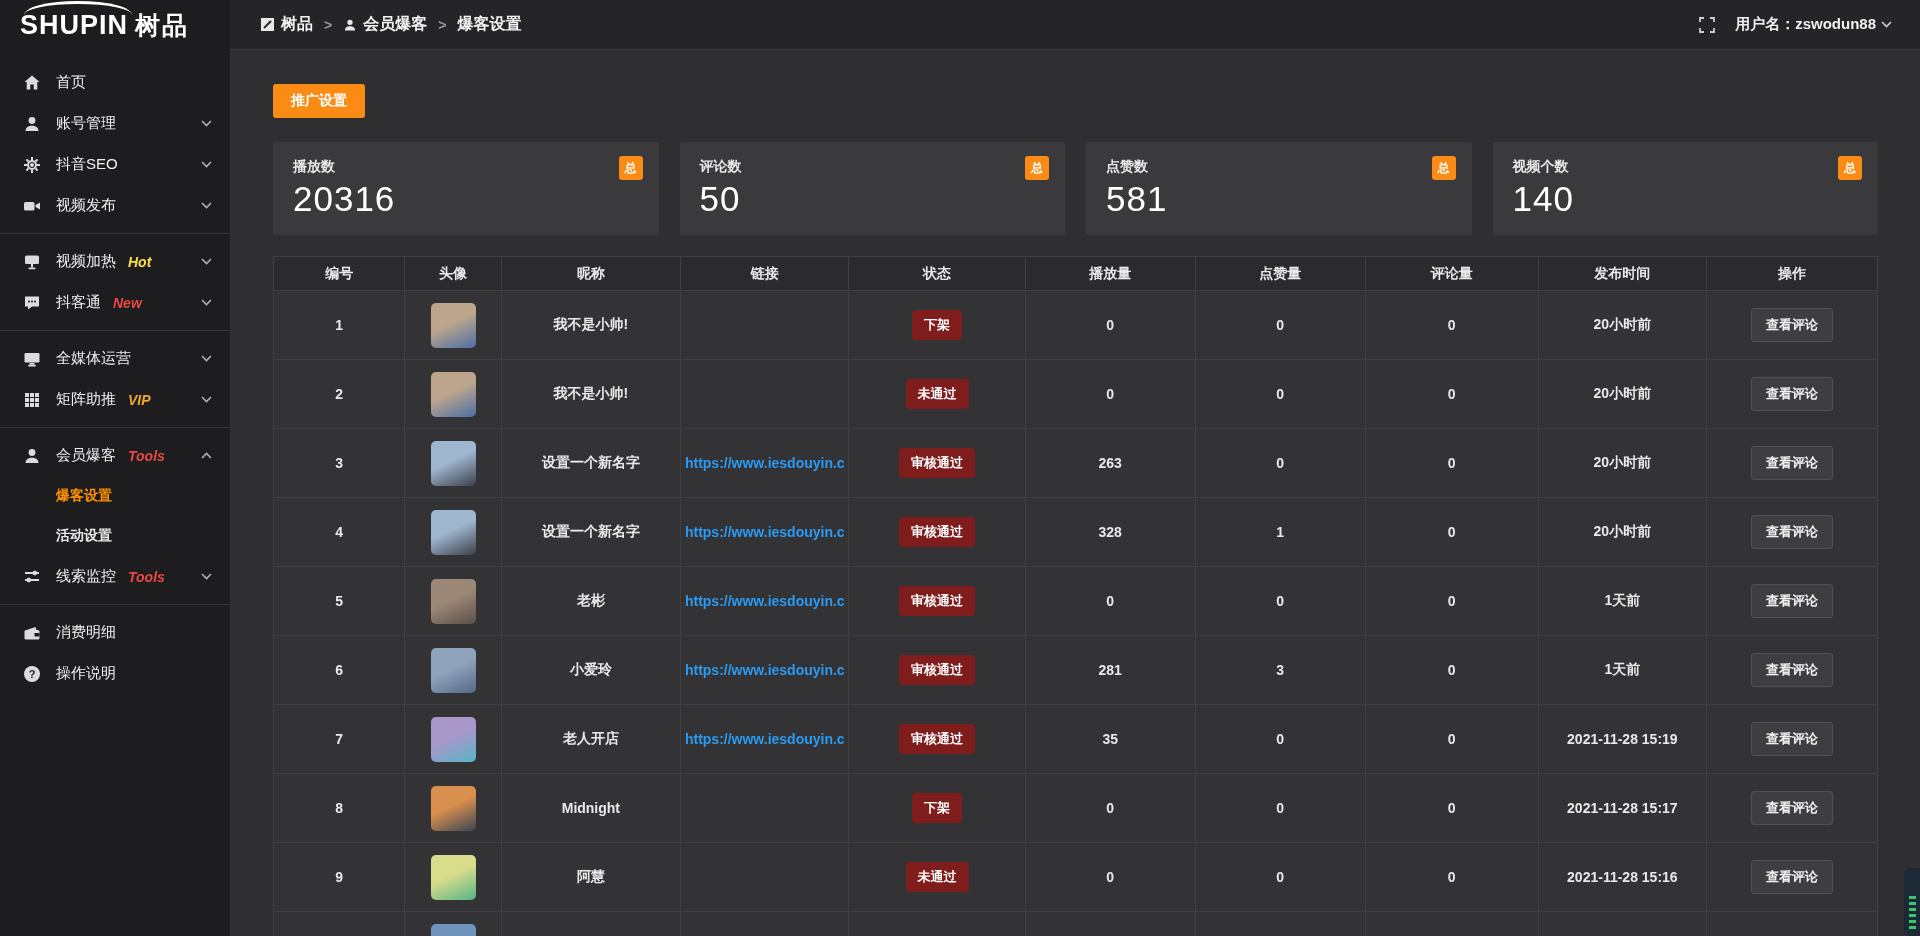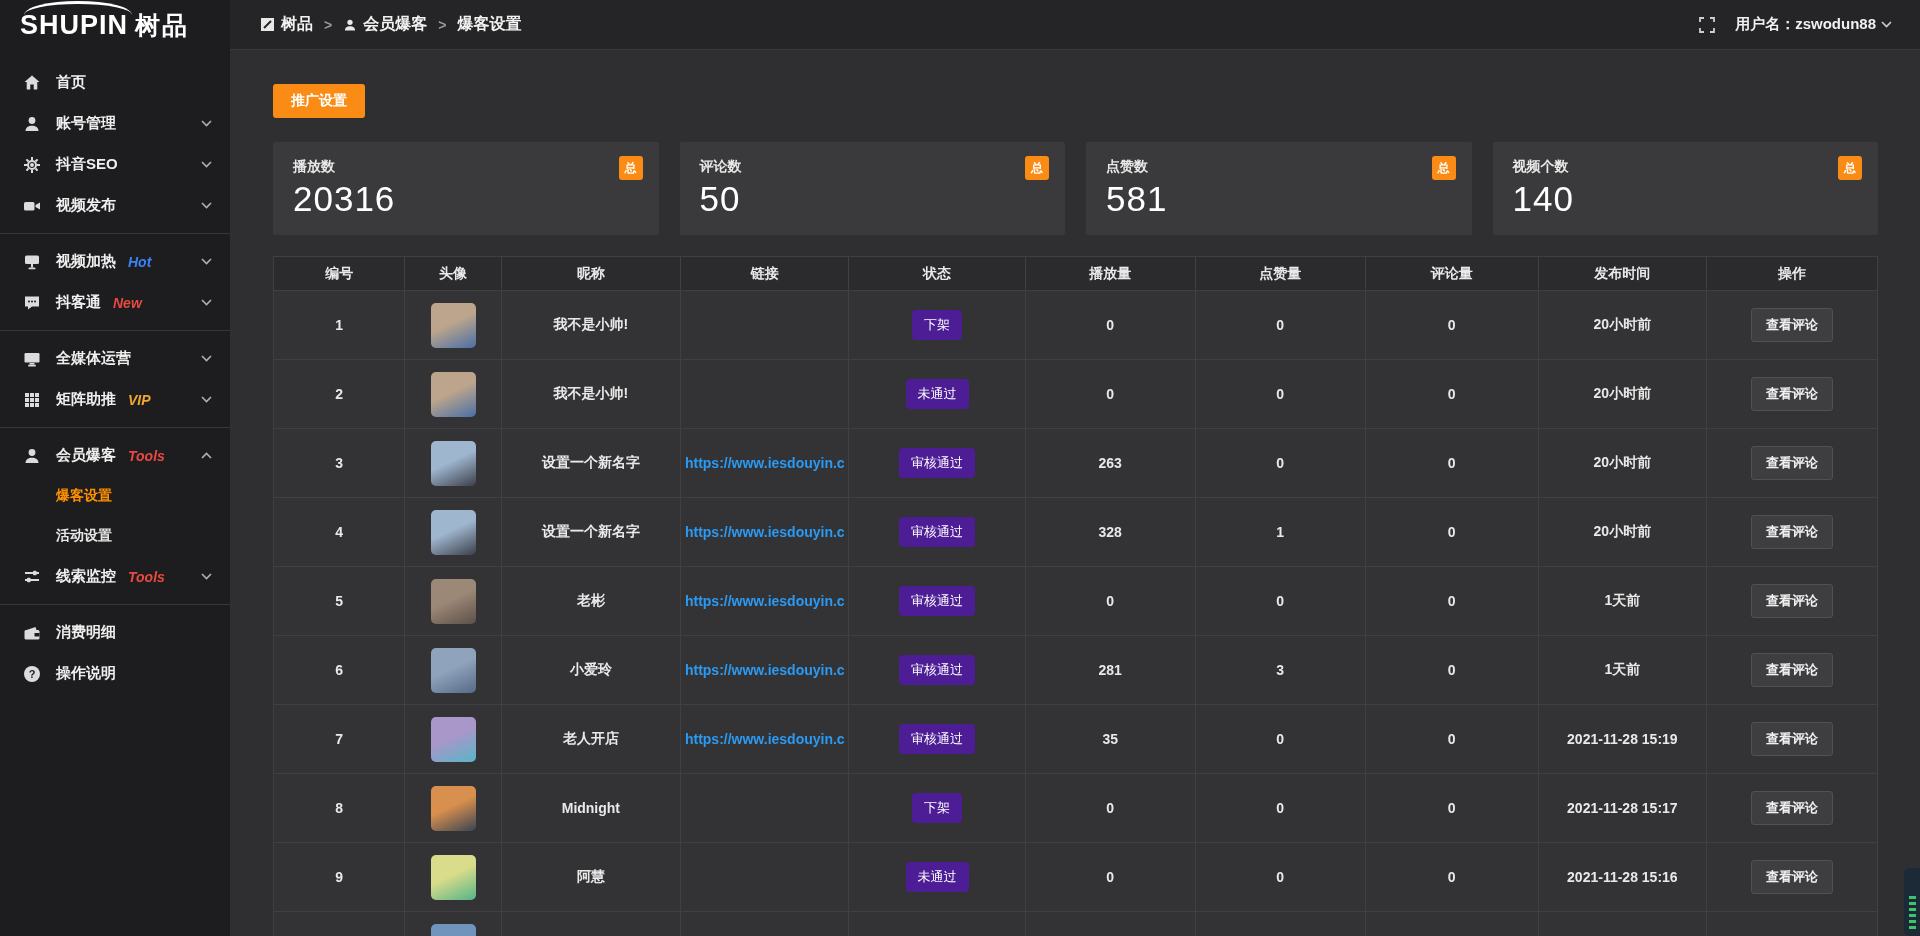--- a/index.html
+++ b/index.html
@@ -10,21 +10,21 @@
   }
   
   .sidebar { width:230px; min-width:230px; height:936px; background:#1d1d1f; overflow:hidden; }
   .logo { height:50px; display:flex; align-items:center; padding-left:20px; position:relative; }
   .logo-arc { position:absolute; top:1px; left:24px; width:108px; height:14px;
     border-top:3px solid #fff; border-radius:50% 50% 0 0 / 100% 100% 0 0; }
   .logo-en { font-size:27px; font-weight:800; letter-spacing:1px; color:#fff; }
   .logo-cn { font-size:25px; font-weight:800; color:#fff; margin-left:7px; letter-spacing:2px; }
   .side-item { height:41px; display:flex; align-items:center; padding:0 18px 0 22px; cursor:pointer; }
   .side-item .sicon { width:20px; display:flex; justify-content:center; }
-  .side-item .slabel { margin-left:14px; font-size:15px; font-weight:700; color:#efefef; }
+  .side-item .slabel { margin-left:14px; font-size:15px; font-weight:400; color:#efefef; }
   .side-badge { margin-left:12px; font-size:14px; font-weight:800; font-style:italic; }
   .side-chevron { margin-left:auto; display:flex; }
   .side-sub { height:40px; display:flex; align-items:center; padding-left:56px; cursor:pointer; }
   .side-sub .slabel { font-size:14px; font-weight:700; color:#e6e6e6; }
   .side-sub.active .slabel { color:#ff9000; }
   .side-divider { border-top:1px solid #35353a; margin:7px 0; }
   .sidebar-top-pad { height:12px; }
   
   .main { flex:1; display:flex; flex-direction:column; overflow:hidden; }
   .header { height:50px; min-height:50px; background:#252527; border-bottom:1px solid #39393c;
@@ -50,21 +50,21 @@
   .thead { height:33px; background:#2b2b2d; }
   .trow { height:69px; background:#333335; border-top:1px solid #404044; }
   .th, .td { display:flex; align-items:center; justify-content:center; font-size:14px; font-weight:700;
     color:#e9e9e9; border-right:1px solid #404044; overflow:hidden; }
   .th:last-child, .td:last-child { border-right:none; }
   .c-id{width:8.2%;} .c-avatar{width:6.0%;} .c-nick{width:11.2%;} .c-link{width:10.5%;}
   .c-status{width:11.0%;} .c-plays{width:10.6%;text-align:center;} .c-likes{width:10.6%;} .c-comments{width:10.8%;}
   .c-time{width:10.5%;} .c-action{width:10.6%;}
   .avatar { width:45px; height:45px; border-radius:5px; display:block; }
   .link { color:#2b9af3; font-weight:700; white-space:nowrap; cursor:pointer; }
-  .status-badge { background:#4c1d95; color:#fff; border-radius:4px; padding:6px 12px; font-size:13px; font-weight:400; }
+  .status-badge { background:#7f1d1d; color:#fff; border-radius:4px; padding:6px 12px; font-size:13px; font-weight:700; }
   .view-btn { background:#3e3e41; border:1px solid #515155; color:#f0f0f0; font-size:13px; font-weight:700;
     padding:7px 14px; border-radius:3px; cursor:pointer; font-family:inherit; }
   
   .float-widget { position:fixed; right:0; bottom:0; width:16px; height:68px; background:#1c2a38;
     border-radius:5px 0 0 5px; display:flex; align-items:flex-end; justify-content:center; padding-bottom:6px; cursor:pointer; }
   .float-bars { width:7px; height:34px;
     background:repeating-linear-gradient(to bottom, #3ec46d 0 3px, transparent 3px 6px); }
   svg { display:block; }
 </style>
 </head>
@@ -140,21 +140,21 @@
 
   <div class="side-item">
     <span class="sicon">
       <svg width="18" height="18" viewBox="0 0 18 18">
           <rect x="2" y="2.5" width="14" height="8.5" rx="1.5" fill="#dcdcdc"></rect>
           <rect x="8" y="11" width="2" height="3.5" fill="#dcdcdc"></rect>
           <rect x="5.5" y="14.5" width="7" height="1.8" rx="0.9" fill="#dcdcdc"></rect>
         </svg>
     </span>
     <span class="slabel">视频加热</span>
-    <span class="side-badge" style="color: #3b82f6;">Hot</span>
+    <span class="side-badge" style="color: #fde047;">Hot</span>
     <span class="side-chevron">
       <svg width="11" height="7" viewBox="0 0 11 7">
           <path d="M1 1l4.5 4.5L10 1" stroke="#b0b0b0" stroke-width="1.6" fill="none"></path>
         </svg>
     </span>
   </div>
 
   <div class="side-item">
     <span class="sicon">
       <svg width="18" height="18" viewBox="0 0 18 18">

